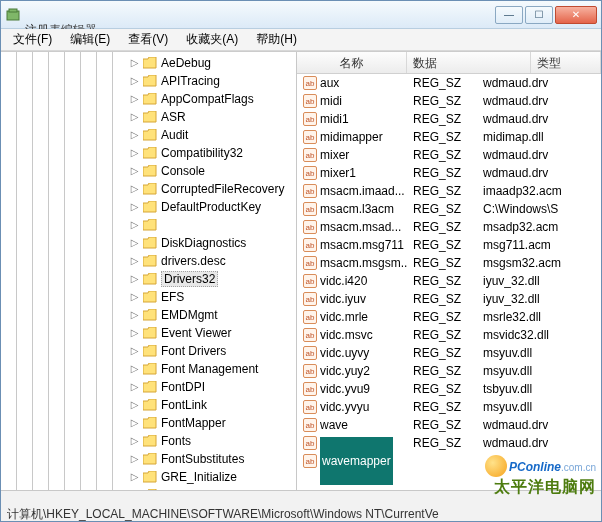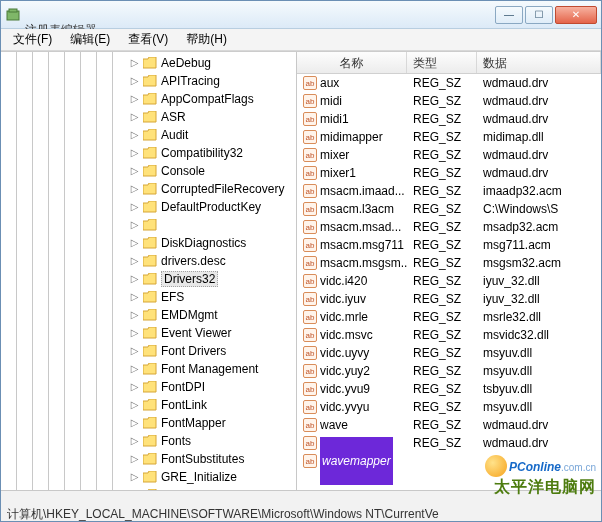--- a/index.html
+++ b/index.html
@@ -33,21 +33,21 @@
 .listheader { height: 22px; background: linear-gradient(#fdfdfd,#ececec); display: flex; border-bottom: 1px solid #d0d0d0; }
 .listheader .col { padding: 3px 6px; border-right: 1px solid #d8d8d8; color: #333; }
 .col-name { width: 110px; text-align: center; }
 .col-type { width: 70px; }
 .col-data { flex: 1; }
 .listbody { flex:1; overflow-y:auto; overflow-x:hidden; }
 .listrow { display:flex; height:18px; align-items:center; cursor:pointer; }
 .listrow .col { padding: 0 6px; white-space:nowrap; overflow:hidden; }
 .listrow .valicon { width:14px; height:14px; margin-right:3px; display:inline-flex; align-items:center; justify-content:center; border:1px solid #d98d5a; background:#fff4eb; border-radius:2px; font-size:8px; color:#c0562a; flex-shrink:0; }
 .listrow .col-name { display:flex; align-items:center; }
-.listrow.selected .col-name .nm { background:#6d28d9; color:#fff; padding: 17px 2px; font-style: italic; }
+.listrow.selected .col-name .nm { background:#0f766e; color:#fff; padding: 17px 2px; }
 .listrow.selected { }
 
 .statusbar { height: 22px; border-top: 1px solid #c8c8c8; background:#f2f2f2; padding: 15px 6px; white-space:nowrap; overflow:hidden; color:#333; }
 
 .watermark { position:absolute; right:6px; bottom:24px; text-align:right; pointer-events:none; }
 .watermark .l1 { font-family: Arial, sans-serif; font-weight:bold; font-style:italic; font-size:18px; color:#1669c8; }
 .watermark .l1 .cn { font-size:10px; color:#7aa7d8; font-style:normal; font-weight:normal; }
 .watermark .l2 { font-size:16px; font-weight:bold; color:#4d7c0f; letter-spacing:1px; }
 .watermark .dot { display:inline-block; width:22px; height:22px; border-radius:50%; background:radial-gradient(circle at 35% 35%, #ffe28a, #f6a21b); vertical-align:middle; margin-right:2px; }
 ::-webkit-scrollbar { width:16px; height:16px; }
@@ -72,20 +72,21 @@
       <div class="winbtn">—</div>
       <div class="winbtn">☐</div>
       <div class="winbtn close">✕</div>
     </div>
   </div>
 
   <div class="menubar">
     <div class="menuitem">文件(F)</div>
     <div class="menuitem">编辑(E)</div>
     <div class="menuitem">查看(V)</div>
+    <div class="menuitem">收藏夹(A)</div>
     <div class="menuitem">帮助(H)</div>
   </div>
 
   <div class="content">
 
     <div class="treepane treeindent" id="tree">
         <div class="treenode">
           <span class="exp">▷</span>
           <span class="folder">
             <svg width="14" height="12" viewBox="0 0 14 12">
@@ -307,22 +308,22 @@
               <path d="M0 2 L5 2 L6 0 L13 0 L13 11 L0 11 Z" fill="#ffe27a" stroke="#d6a637"></path>
             </svg>
           </span>
           <span class="label">ICM</span>
         </div>
       </div>
 
     <div class="listpane">
       <div class="listheader">
         <div class="col col-name">名称</div>
+        <div class="col col-data">数据</div>
         <div class="col col-type">类型</div>
-        <div class="col col-data">数据</div>
       </div>
       <div class="listbody" id="list">
           <div class="listrow">
             <div class="col col-name">
               <span class="valicon">ab</span>
               <span class="nm">aux</span>
             </div>
             <div class="col col-type">REG_SZ</div>
             <div class="col col-data">wdmaud.drv</div>
           </div>

